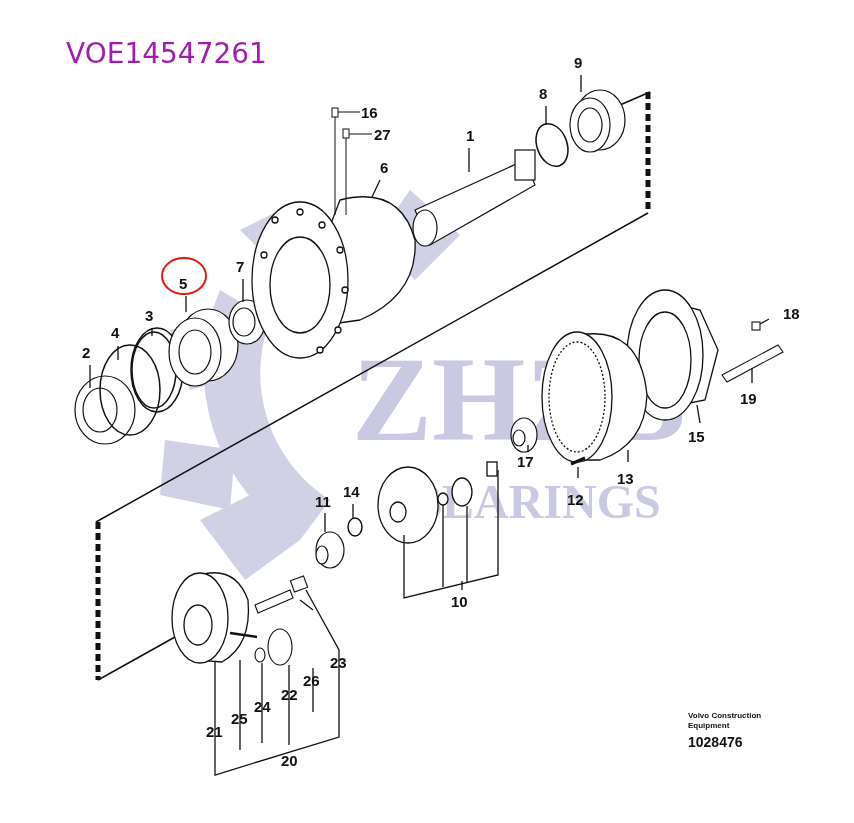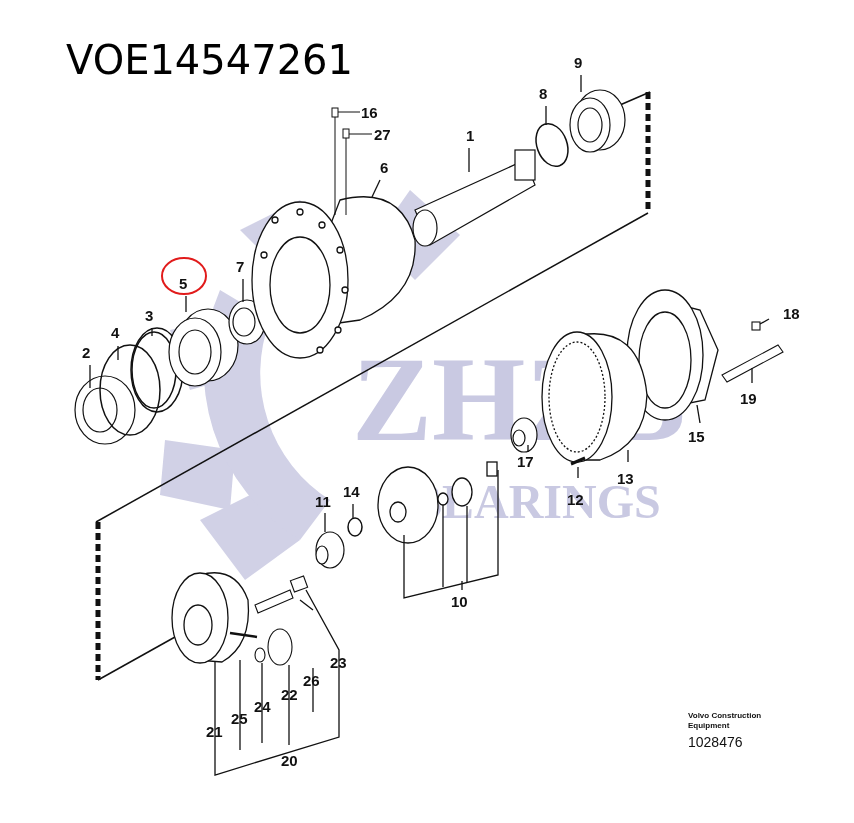--- a/index.html
+++ b/index.html
@@ -1,23 +1,23 @@
 <!DOCTYPE html>
 <html><head>
 <meta charset="utf-8">
 <style>
   html,body{margin:0;padding:0;background:#ffffff;}
   body{width:854px;height:823px;position:relative;overflow:hidden;font-family:"Liberation Sans",sans-serif;}
-  #title{position:absolute;left:66px;top:40px;font-family:"DejaVu Sans",sans-serif;font-size:40px;color:#000000;letter-spacing:0px;line-height:1;}
+  #title{position:absolute;left:66px;top:40px;font-family:"DejaVu Sans",sans-serif;font-size:28px;color:#a21caf;letter-spacing:0px;line-height:1;}
   #stage{position:absolute;left:0;top:0;width:854px;height:823px;}
   .lbl{font-family:"Liberation Sans",sans-serif;font-weight:bold;font-size:15px;fill:#111;}
   .wm{font-family:"Liberation Serif",serif;font-weight:bold;fill:#c9c9e2;}
   #caption{position:absolute;left:688px;top:711px;width:118px;font-family:"Liberation Sans",sans-serif;color:#111;}
   #caption .c1{font-size:8px;font-weight:bold;line-height:10px;}
-  #caption .c2{font-size:14px;font-weight:normal;margin-top:3px;}
+  #caption .c2{font-size:14px;font-weight:bold;margin-top:3px;}
 </style>
 </head>
 <body>
 
 <div id="title">VOE14547261</div>
 
 <svg id="stage" viewBox="0 0 854 823" width="854" height="823" xmlns="http://www.w3.org/2000/svg">
 
   <g fill="#c9c9e2" opacity="0.85">
     <path d="M240,230 l60,-30 l40,40 l-30,60 z"></path>

